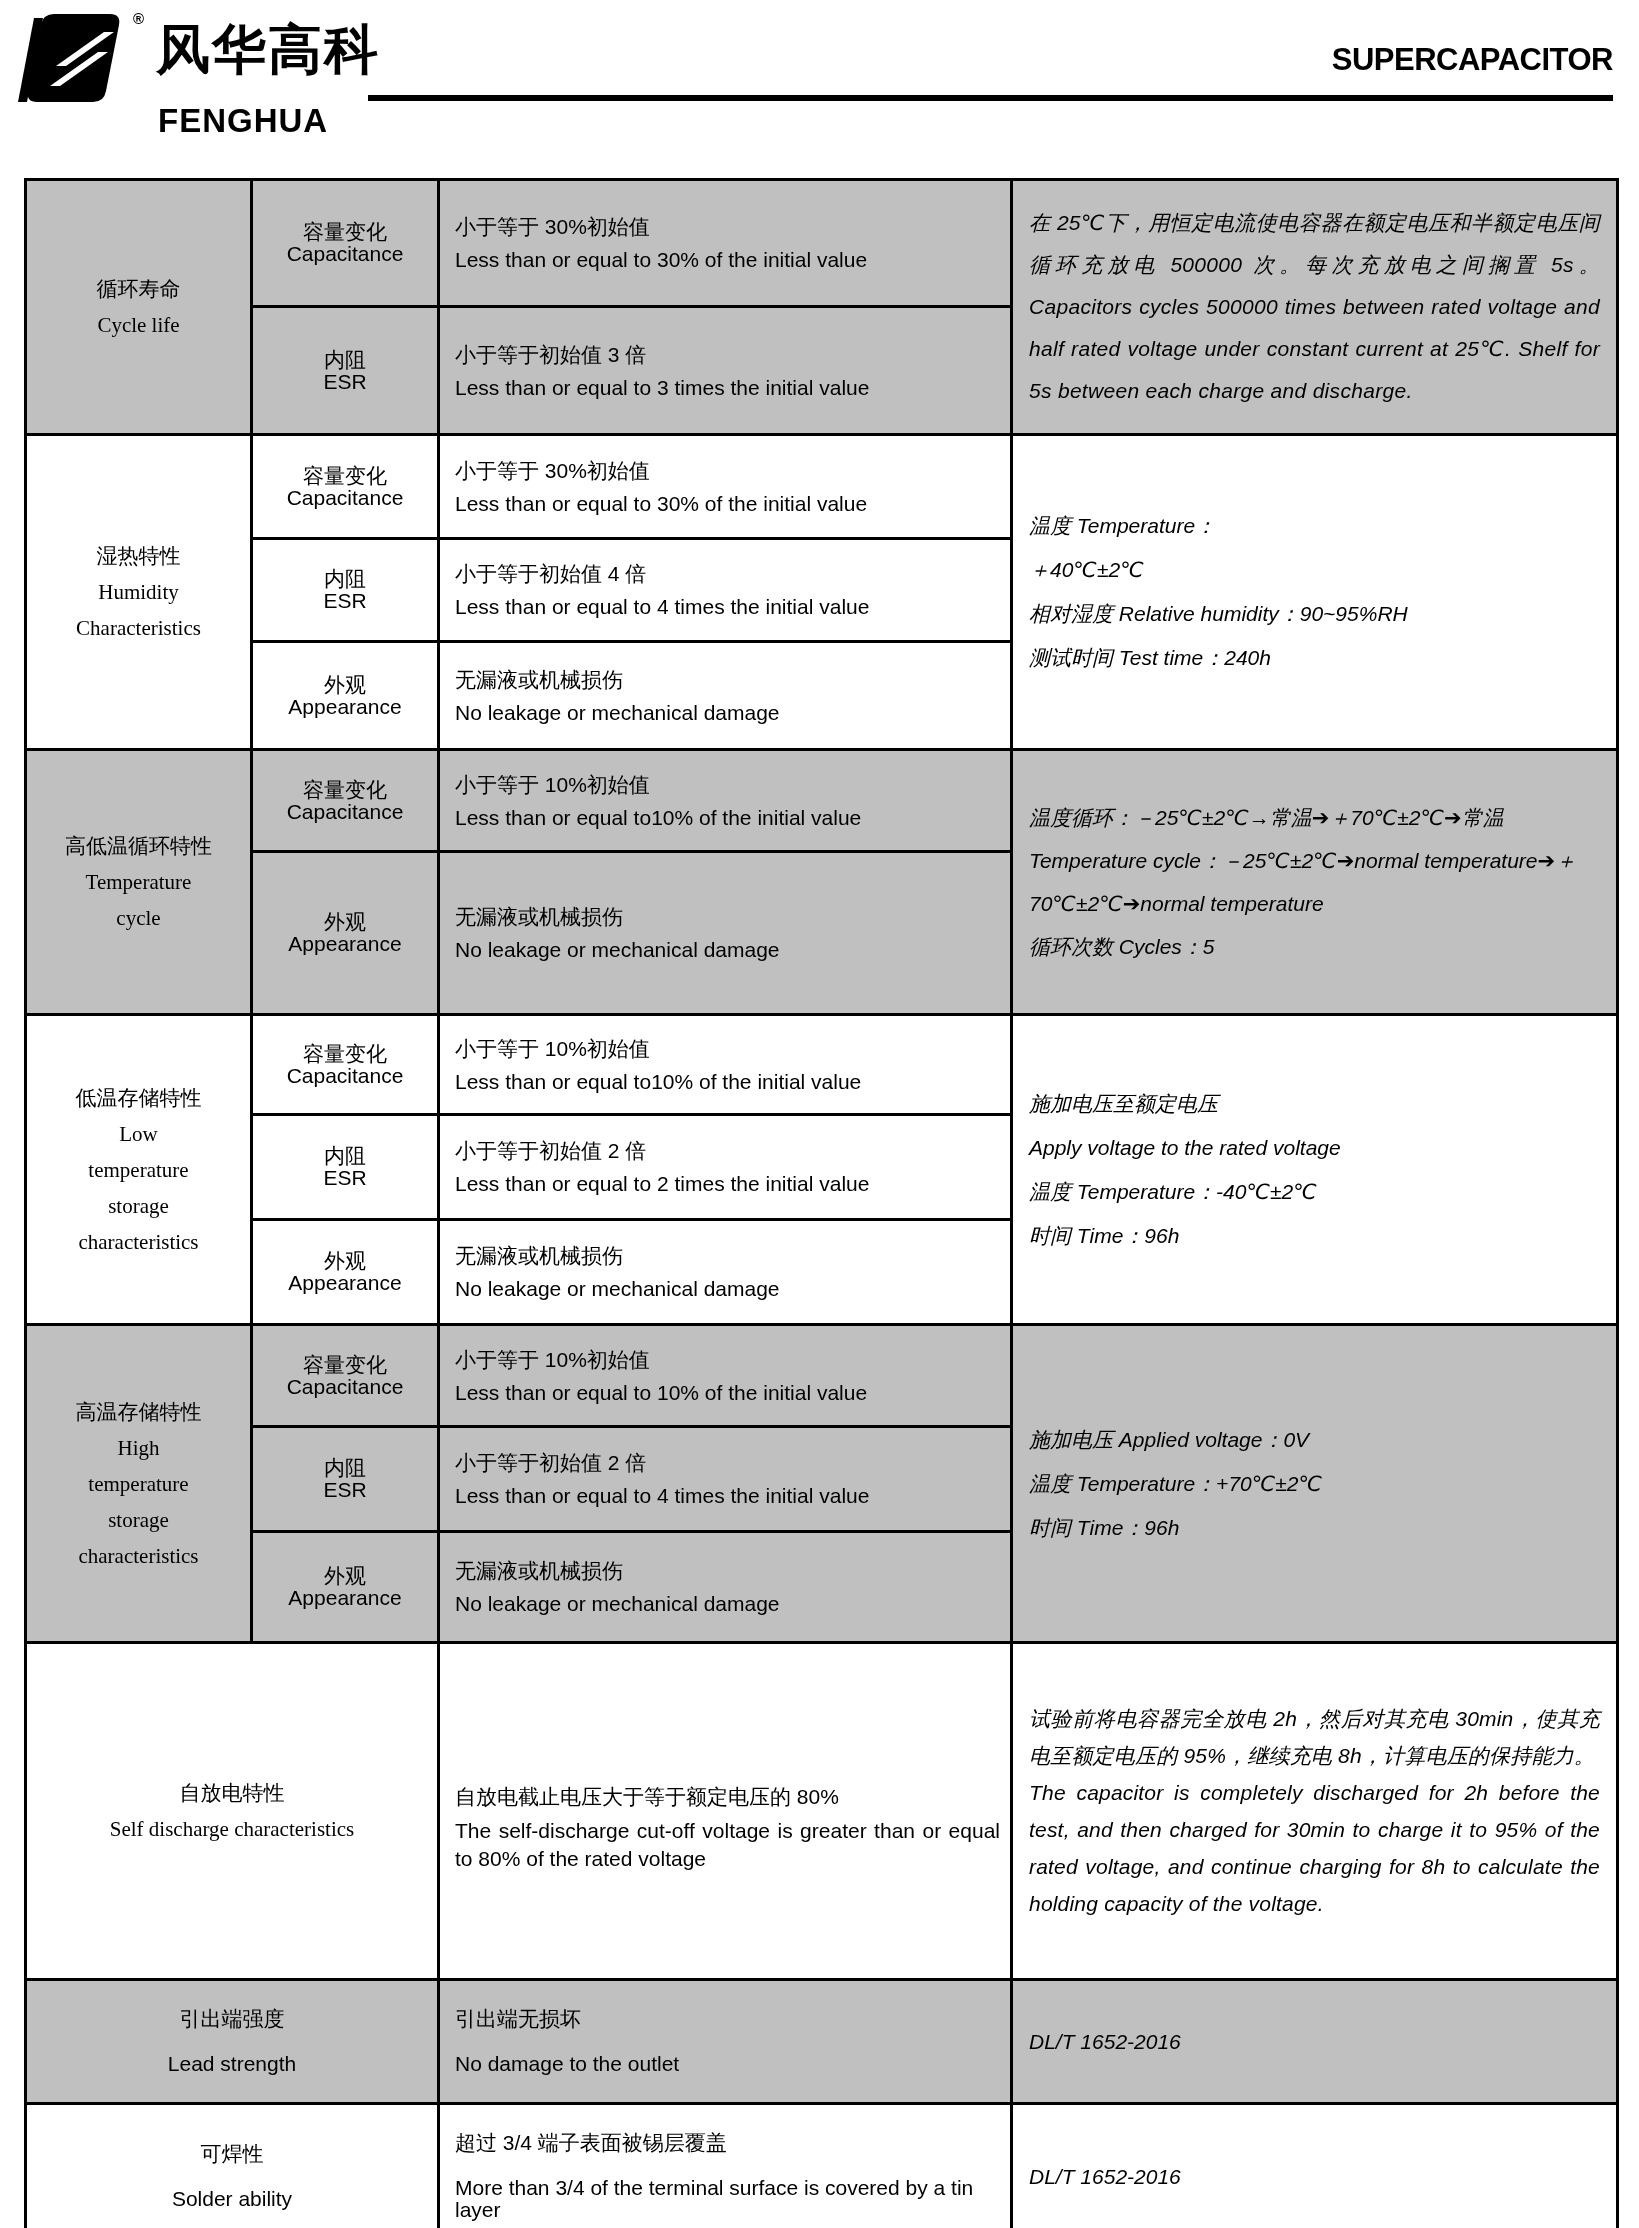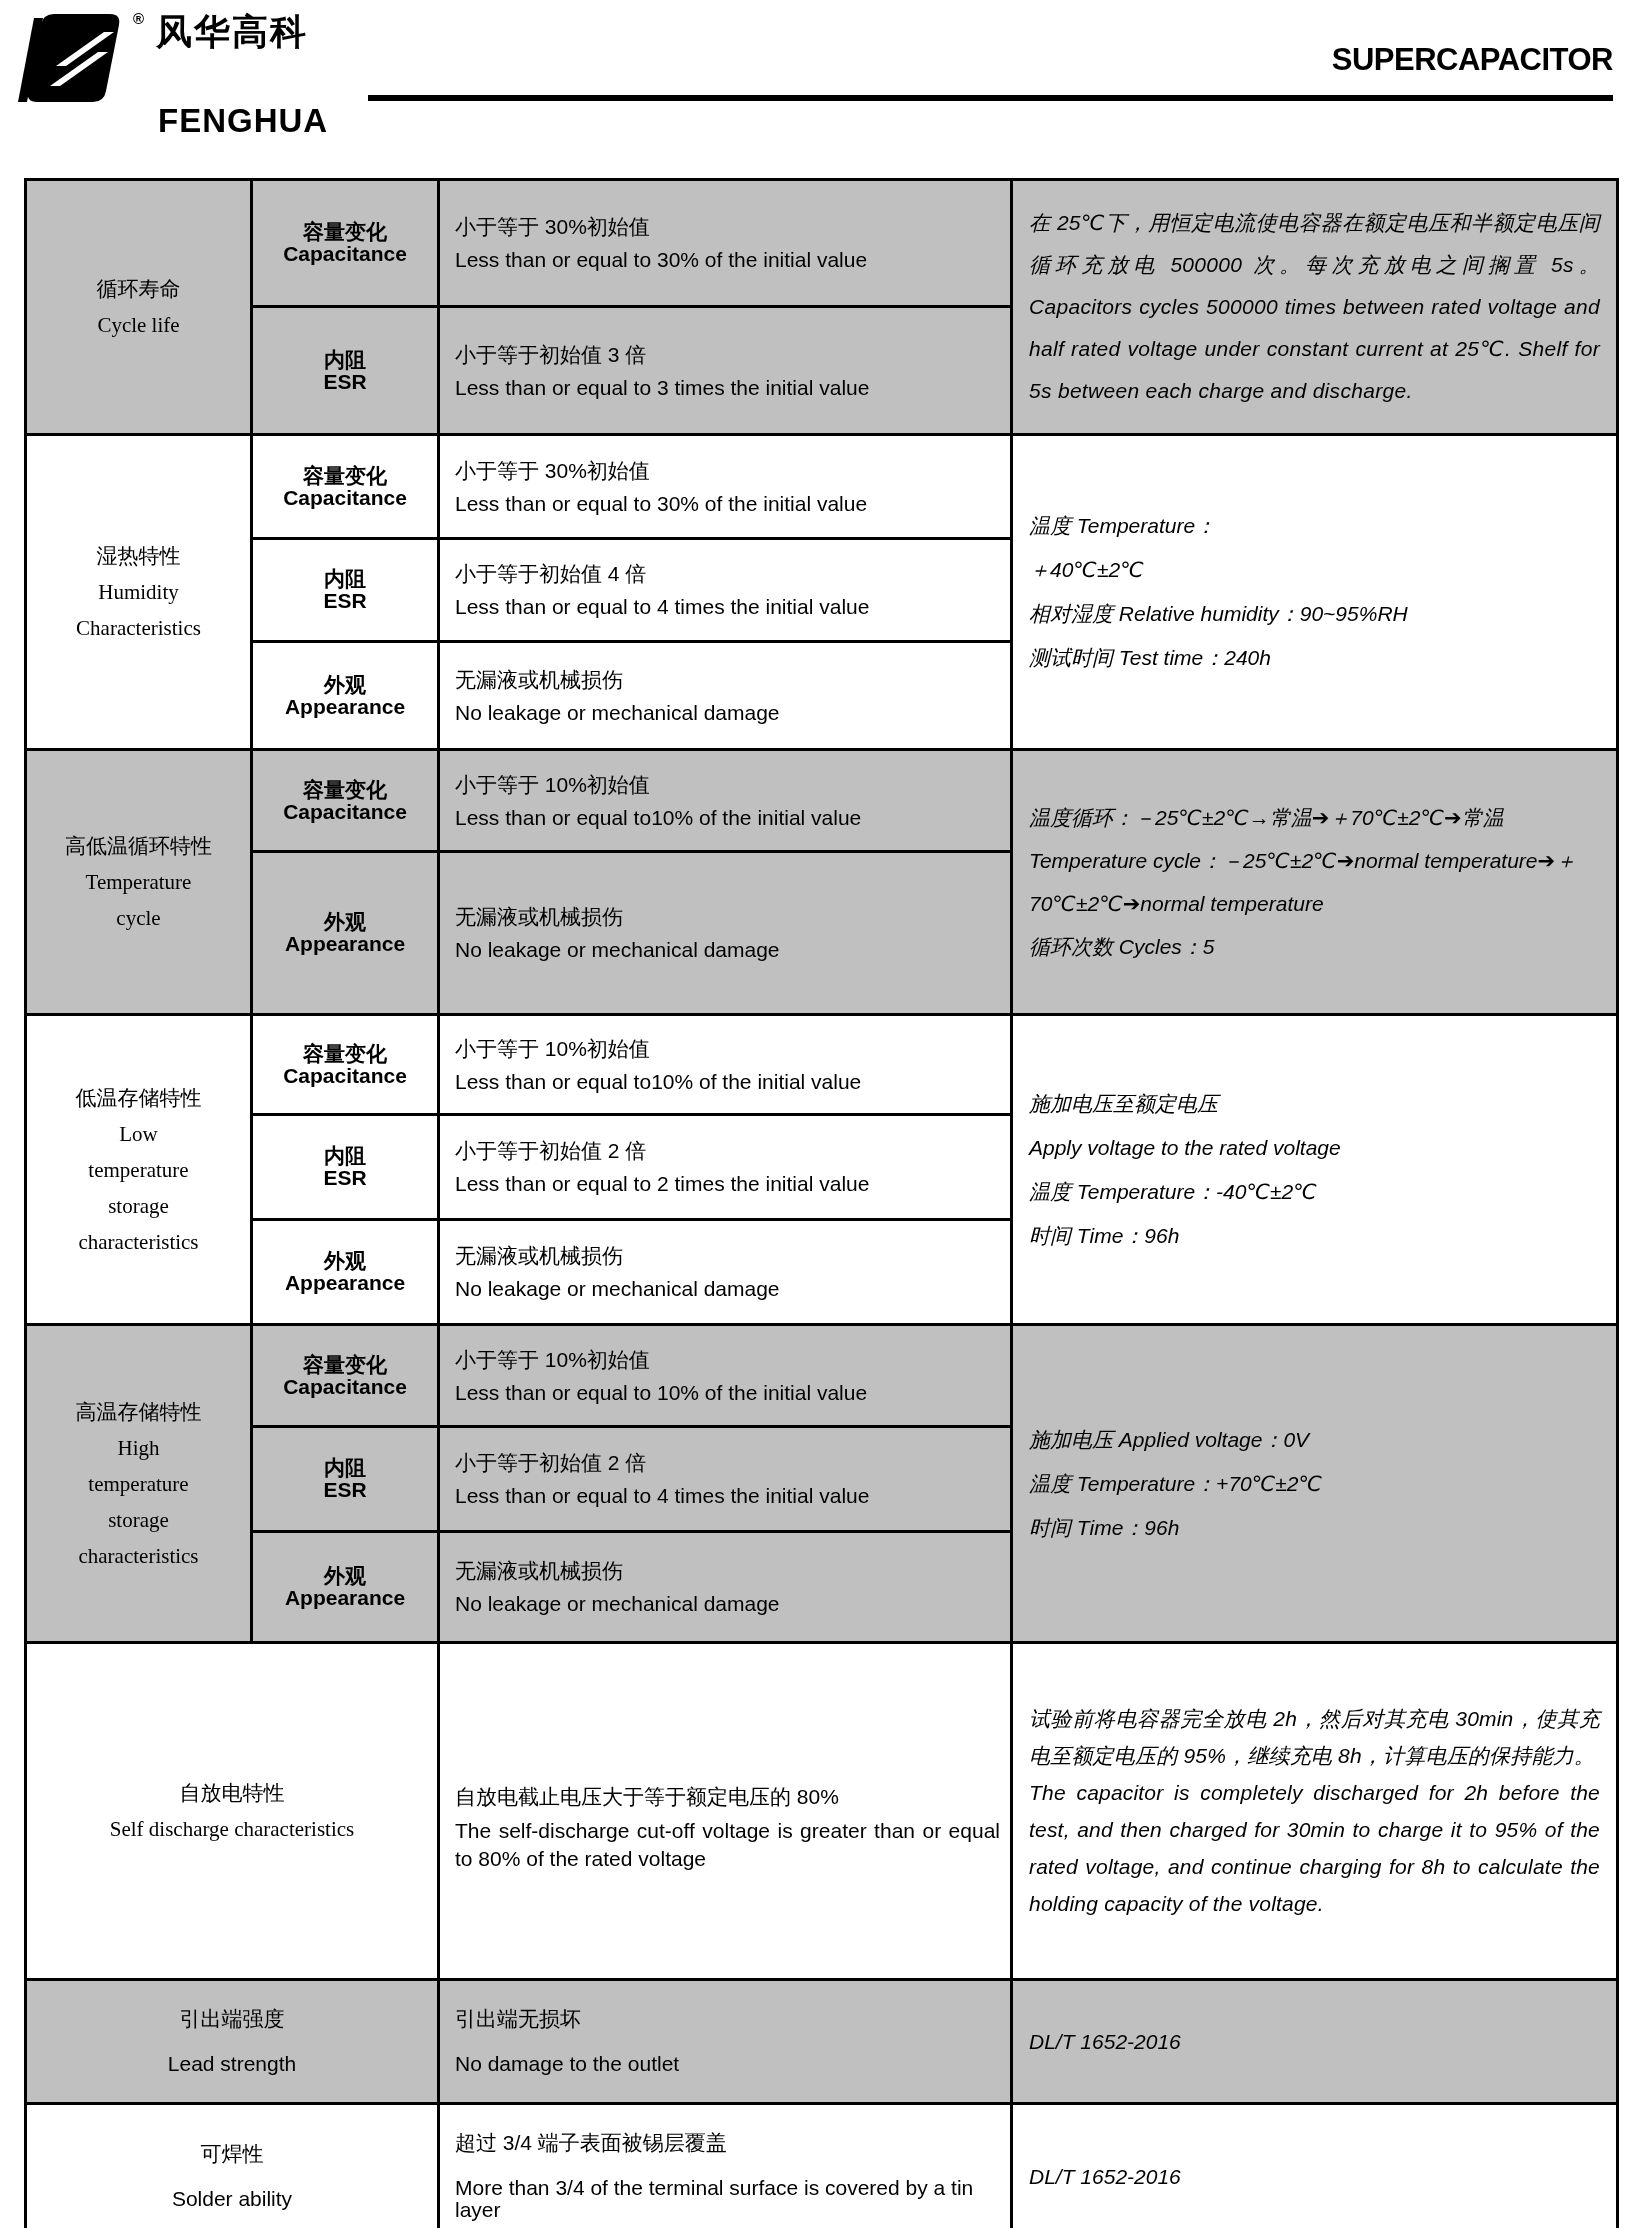--- a/index.html
+++ b/index.html
@@ -4,32 +4,32 @@
 <style>
   html,body{margin:0;padding:0;}
   body{
     width:1639px;height:2228px;position:relative;background:#fff;color:#000;
     font-family:"Liberation Sans","DejaVu Sans",sans-serif;
   }
   
   .header{position:absolute;left:0;top:0;width:1639px;height:140px;}
   .logo-mark{position:absolute;left:12px;top:10px;}
   .reg{position:absolute;left:133px;top:10px;font-size:15px;font-weight:bold;}
-  .logo-cn{position:absolute;left:156px;top:8px;font-size:36px;font-weight:bold;letter-spacing:2px;}
+  .logo-cn{position:absolute;left:156px;top:14px;font-size:54px;font-weight:bold;letter-spacing:2px;}
   .logo-en{position:absolute;left:158px;top:66px;font-size:33px;font-weight:bold;letter-spacing:1px;margin-top:36px;}
   .doc-title{position:absolute;right:26px;top:42px;font-size:31px;font-weight:bold;letter-spacing:-0.5px;}
   .header-rule{position:absolute;left:368px;top:95px;width:1245px;height:6px;background:#000;}
   
   table.spec{position:absolute;left:24px;top:178px;width:1592px;border-collapse:collapse;table-layout:fixed;}
   td{border:3px solid #000;padding:0;vertical-align:middle;font-size:21px;line-height:1.1;overflow:hidden;}
   .shade{background:#c0c0c0;}
   .label-cell{text-align:center;}
   .lines div{margin:14px 0;line-height:22px;font-family:Liberation Serif, serif;}
   .tight-lines div{margin:23px 0;line-height:22px;}
-  .item-lines div{margin:0 0;line-height:22px;font-weight:bold;}
+  .item-lines div{margin:0 0;line-height:22px;}
   .req-cell{padding:4px 10px 4px 15px;text-align:left;}
   .req-cell .rline{margin:10px 0;line-height:23px;}
   .cond-cell{padding:4px 16px 4px 16px;text-align:left;font-style:italic;}
   .cond-lines div{line-height:44px;}
   .cond-lines-wrap div{line-height:43px;}
   .para{text-align:justify;line-height:42px;letter-spacing:0.3px;}
   .para-tight{text-align:justify;line-height:37px;letter-spacing:0.2px;}
   .mid-just{ text-align:justify;line-height:28px;}
   .mid-zh{line-height:40px;margin-top:28px;}
 </style>

